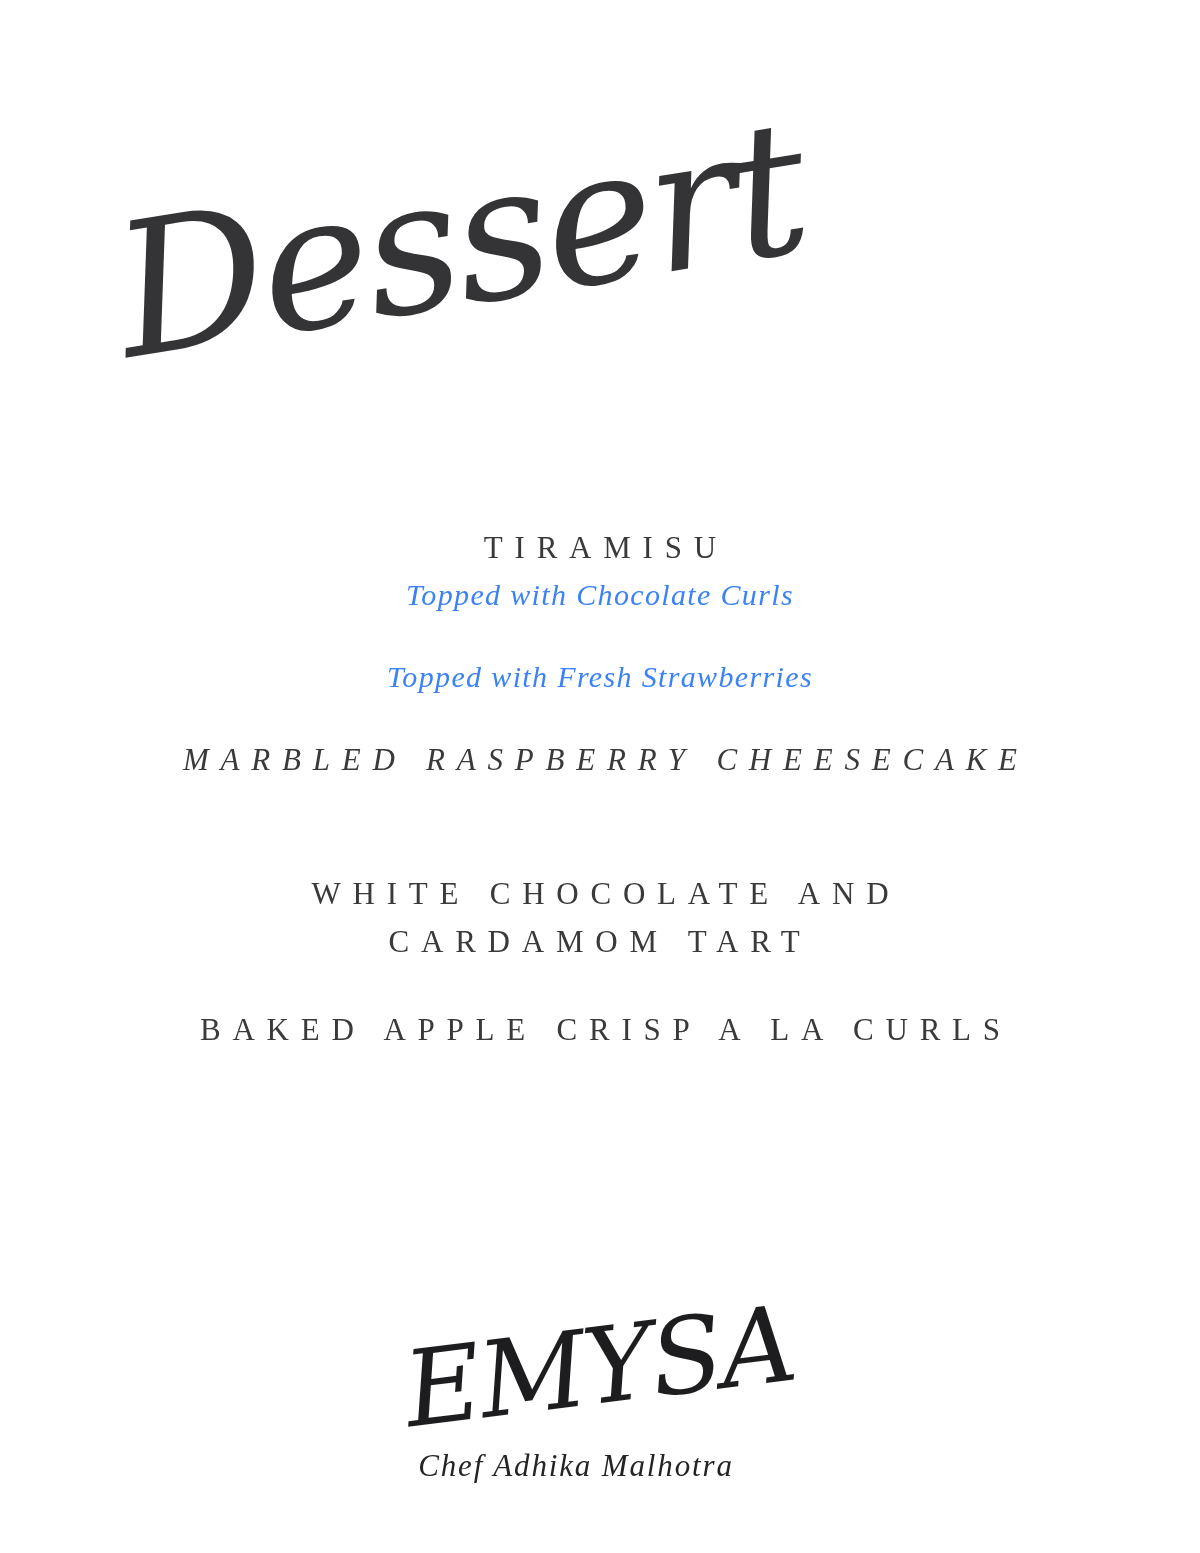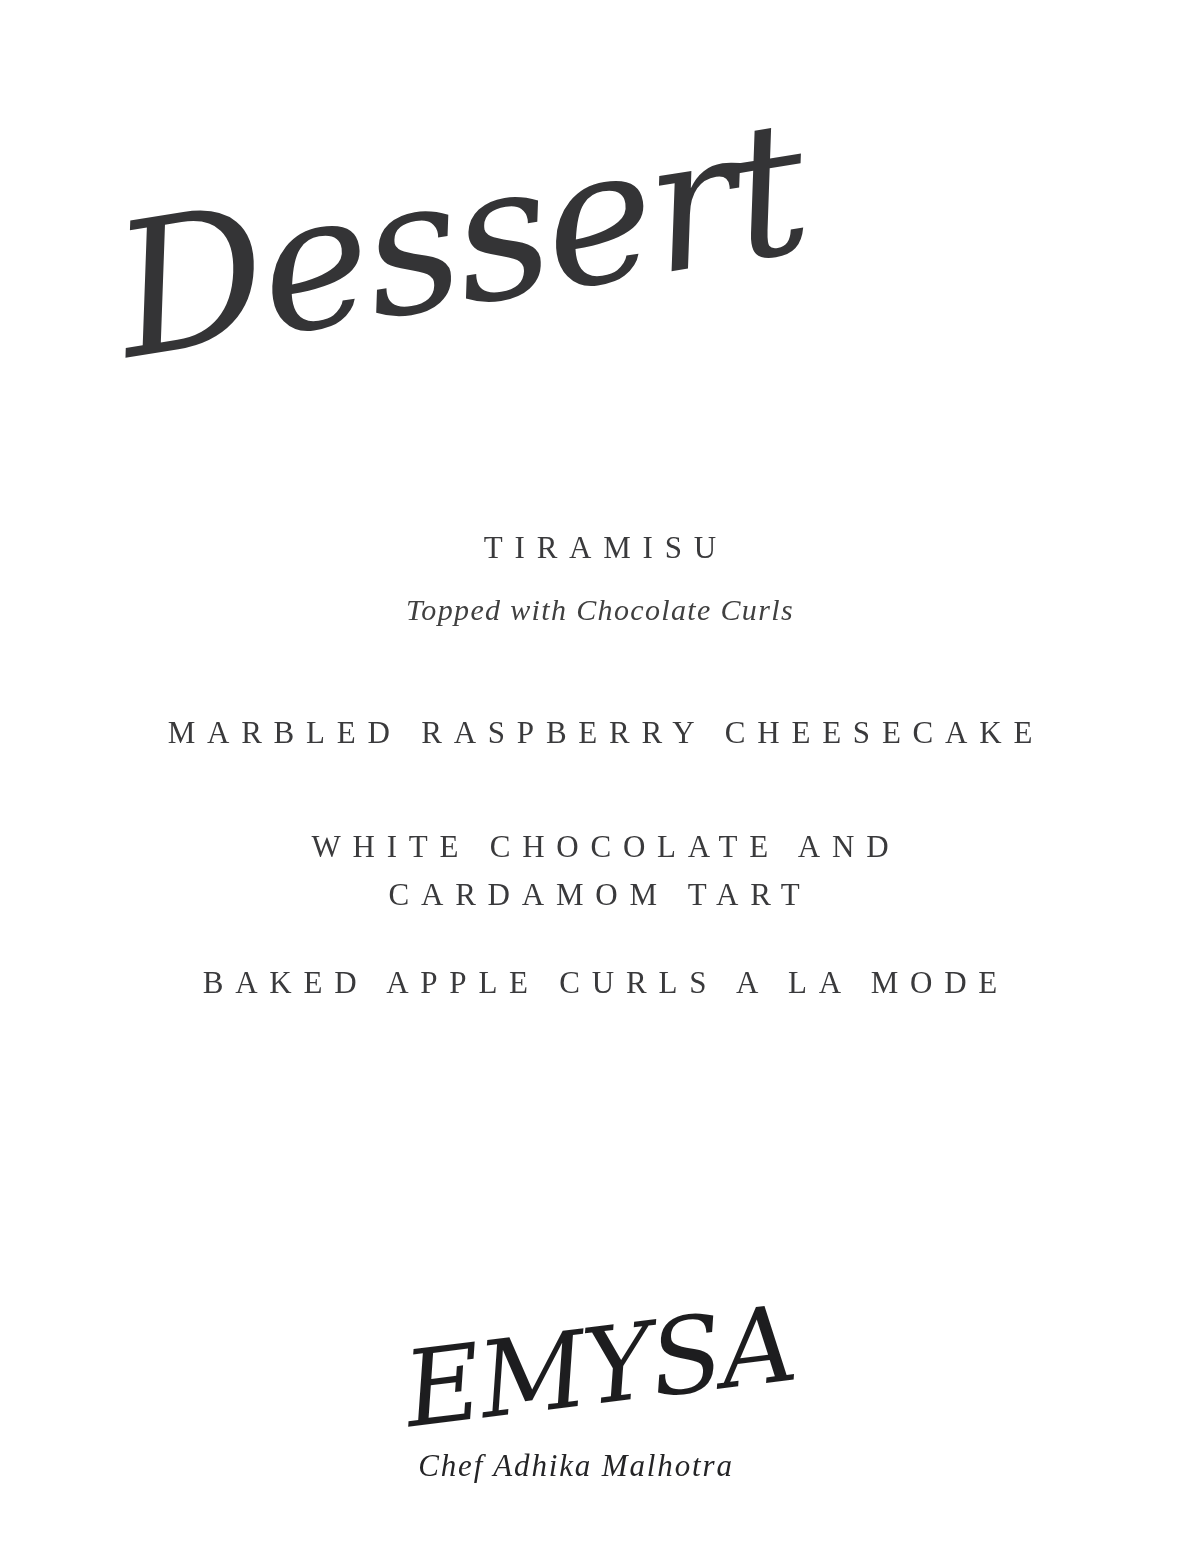--- a/index.html
+++ b/index.html
@@ -46,39 +46,39 @@
     position: absolute;
     top: 524px;
     left: 0;
     width: 1200px;
     display: flex;
     flex-direction: column;
     align-items: center;
     text-align: center;
   }
   .menu-item { margin-bottom: 40px; }
-  .menu-item.gap-lg { margin-bottom: 66px; }
+  .menu-item.gap-lg { margin-bottom: 86px; font-style: italic; }
   .menu-item.gap-xl { }
   .item-name {
     font-family: "Liberation Serif", serif;
     font-size: 31px;
     font-weight: 400;
     letter-spacing: 0.38em;
     text-indent: 0.38em; 
     color: #3a3a3c;
     white-space: pre-line;
     line-height: 1.55;
   }
   .item-note {
     font-family: "Liberation Serif", serif;
     font-style: italic;
     font-size: 30px;
     letter-spacing: 0.045em;
-    color: #404040;
-    margin-top: 18px;
+    color: #3b82f6;
+    margin-top: 3px;
     line-height: 1.3;
   }
   .item-note:empty { display: none; }
   
   .signature-wrap {
     position: absolute;
     top: 1282px;
     left: 0;
     width: 1200px;
     height: 170px;
@@ -120,37 +120,38 @@
   </div>
 
   <div class="menu">
 
     <div class="menu-item">
       <div class="item-name">TIRAMISU</div>
       <div class="item-note">Topped with Chocolate Curls</div>
     </div>
 
     <div class="menu-item">
+      <div class="item-note">Topped with Fresh Strawberries</div>
     </div>
 
     <div class="menu-item gap-lg">
       <div class="item-name">MARBLED RASPBERRY CHEESECAKE</div>
 
     </div>
 
     <div class="menu-item gap-xl">
       <div class="item-name">WHITE CHOCOLATE AND
 CARDAMOM TART</div>
 
     </div>
 
 
 
     <div class="menu-item">
-      <div class="item-name">BAKED APPLE CURLS A LA MODE</div>
+      <div class="item-name">BAKED APPLE CRISP A LA CURLS</div>
 
     </div>
 
   </div>
 
   <div class="signature-wrap">
     <div class="script-signature">EMYSA</div>
   </div>
 
   <div class="chef-line">Chef Adhika Malhotra</div>

